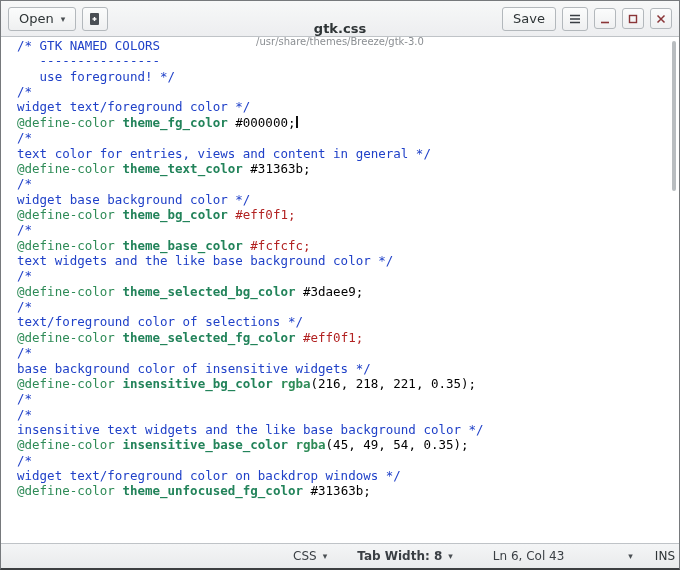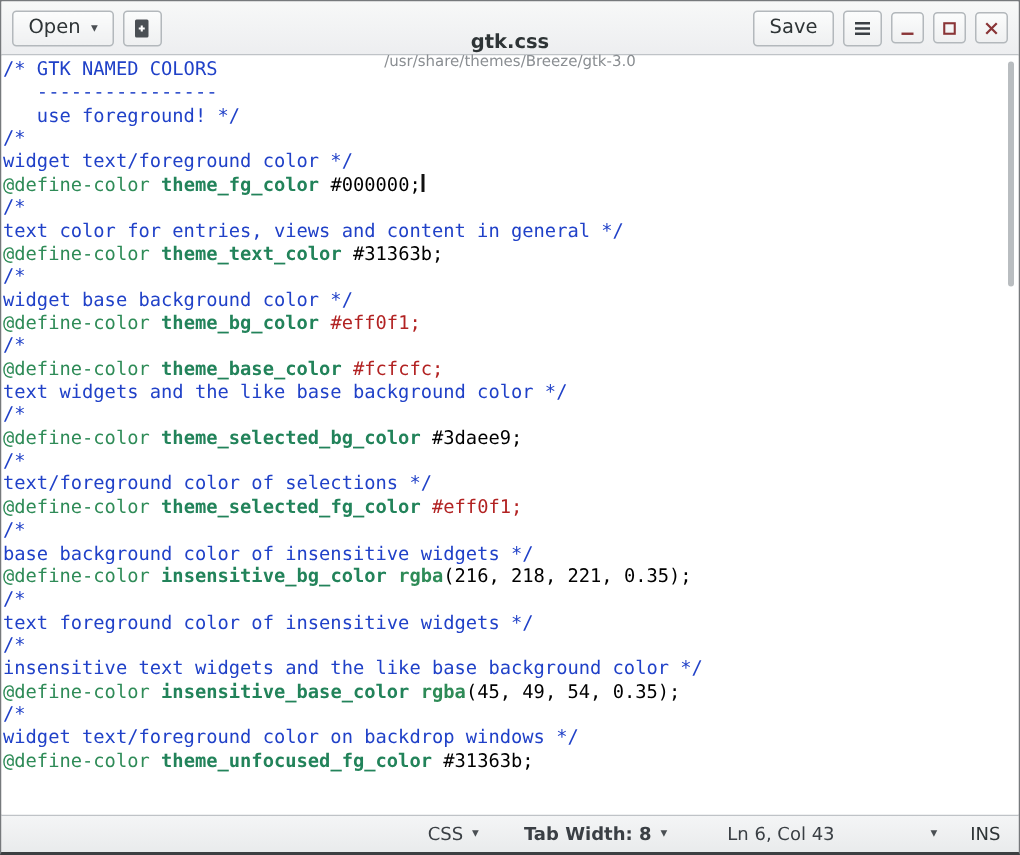--- a/index.html
+++ b/index.html
@@ -43,21 +43,21 @@
   .icon-btn{width:26px;padding:0;}
   .wc-btn{width:22px;height:21px;padding:0;color:var(--window_controls,#8a3537);}
   svg{display:block;}
 
   
   .editor{
     flex:1;position:relative;background:#ffffff;overflow:hidden;
     cursor:text;
   }
   .code{
-    position:absolute;top:1px;left:1px;right:14px;
+    position:absolute;top:1px;left:16px;right:14px;
     font-family:"DejaVu Sans Mono",monospace;
     font-size:12.5px;
   }
   .code-line{height:15.36px;line-height:15.36px;white-space:pre;}
   .tok-comment{color:var(--comment,#2041c8);}
   .tok-keyword{color:var(--keyword,#2e8b57);}
   .tok-name{color:var(--name,#22835a);font-weight:bold;}
   .tok-func{color:var(--func,#2e8b57);font-weight:bold;}
   .tok-hex{color:var(--hex,#000000);}
   .tok-hexred{color:var(--hexred,#b22222);}
@@ -72,21 +72,21 @@
     background:#b9bdc0;border-radius:2px;
   }
 
   
   .statusbar{
     flex:0 0 25px;height:25px;
     border-top:1px solid #bfc3c7;
     background:linear-gradient(#f4f5f6,#e9ebec);
     display:flex;align-items:center;
     font-size:12px;color:#3a3f44;
-    padding:0 8px;
+    padding:0 0;
   }
   .status-spacer{flex:1;}
   .status-btn{
     display:inline-flex;align-items:center;gap:6px;
     background:transparent;border:none;border-radius:2px;
     font:12px "DejaVu Sans",sans-serif;color:#3a3f44;
     padding:2px 6px;cursor:default;
   }
   .status-btn .arrow{font-size:9px;color:#4a4f53;}
   .lang-btn{margin-right:18px;}
@@ -174,21 +174,20 @@
         <div class="code-line"><span class="tok-comment">text widgets and the like base background color */</span></div>
         <div class="code-line"><span class="tok-comment">/*</span></div>
         <div class="code-line"><span class="tok-keyword">@define-color</span><span class="tok-plain"> </span><span class="tok-name">theme_selected_bg_color</span><span class="tok-plain"> </span><span class="tok-hex">#3daee9;</span></div>
         <div class="code-line"><span class="tok-comment">/*</span></div>
         <div class="code-line"><span class="tok-comment">text/foreground color of selections */</span></div>
         <div class="code-line"><span class="tok-keyword">@define-color</span><span class="tok-plain"> </span><span class="tok-name">theme_selected_fg_color</span><span class="tok-plain"> </span><span class="tok-hexred">#eff0f1;</span></div>
         <div class="code-line"><span class="tok-comment">/*</span></div>
         <div class="code-line"><span class="tok-comment">base background color of insensitive widgets */</span></div>
         <div class="code-line"><span class="tok-keyword">@define-color</span><span class="tok-plain"> </span><span class="tok-name">insensitive_bg_color</span><span class="tok-plain"> </span><span class="tok-func">rgba</span><span class="tok-plain">(216, 218, 221, 0.35);</span></div>
         <div class="code-line"><span class="tok-comment">/*</span></div>
-        <div class="code-line"><span class="tok-comment">text foreground color of insensitive widgets */</span></div>
         <div class="code-line"><span class="tok-comment">/*</span></div>
         <div class="code-line"><span class="tok-comment">insensitive text widgets and the like base background color */</span></div>
         <div class="code-line"><span class="tok-keyword">@define-color</span><span class="tok-plain"> </span><span class="tok-name">insensitive_base_color</span><span class="tok-plain"> </span><span class="tok-func">rgba</span><span class="tok-plain">(45, 49, 54, 0.35);</span></div>
         <div class="code-line"><span class="tok-comment">/*</span></div>
         <div class="code-line"><span class="tok-comment">widget text/foreground color on backdrop windows */</span></div>
         <div class="code-line"><span class="tok-keyword">@define-color</span><span class="tok-plain"> </span><span class="tok-name">theme_unfocused_fg_color</span><span class="tok-plain"> </span><span class="tok-hex">#31363b;</span></div>
       </div>
     <div class="scrollbar">
       <div class="scroll-thumb"></div>
     </div>

